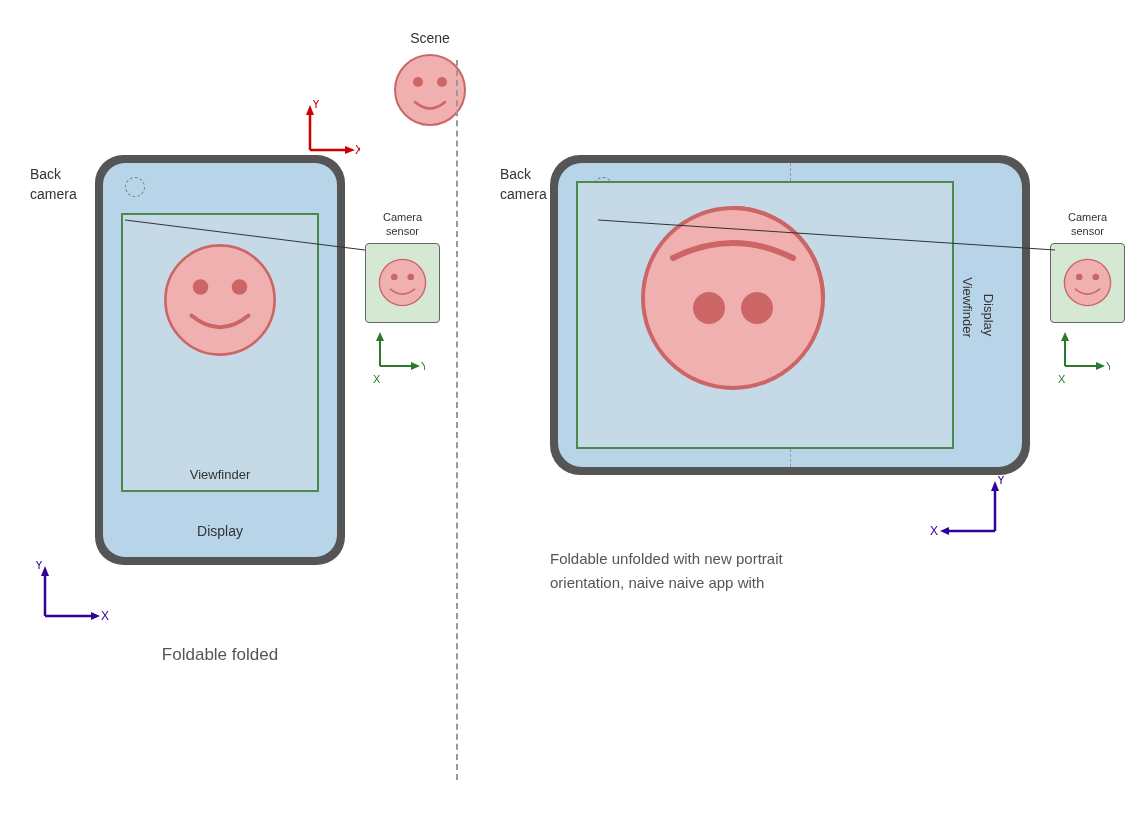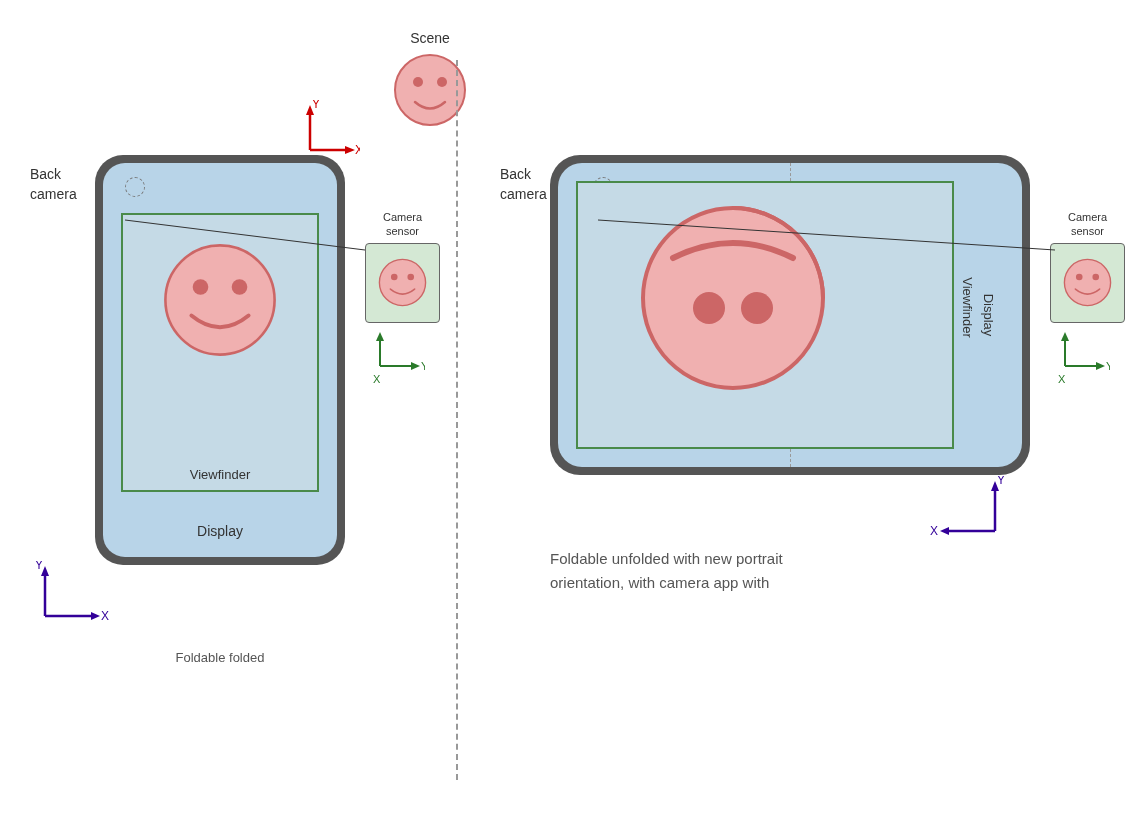--- a/index.html
+++ b/index.html
@@ -153,21 +153,21 @@
         <line x1="15" y1="55" x2="15" y2="10" stroke="#330099" stroke-width="2.5"></line>
         <polygon points="15,5 11,15 19,15" fill="#330099"></polygon>
 
         <line x1="15" y1="55" x2="65" y2="55" stroke="#330099" stroke-width="2.5"></line>
         <polygon points="70,55 61,51 61,59" fill="#330099"></polygon>
         <text x="71" y="59" font-size="12" fill="#330099">X</text>
         <text x="5" y="8" font-size="12" fill="#330099">Y</text>
       </svg>
     </div>
 
-    <div style="position:absolute; bottom:-100px; left:65px; font-size:13px; color:#555; width:250px; text-align:center;">Foldable folded</div>
+    <div style="position:absolute; bottom:-100px; left:65px; font-size:17px; color:#555; width:250px; text-align:center;">Foldable folded</div>
   </div>
 
   <div style="position:absolute; top:155px; left:490px;">
 
     <div style="position:absolute; top:10px; left:10px; font-size:14px; color:#333; line-height:1.4;">
       <span>Back</span><br>
       <span>camera</span>
     </div>
 
     <div style="position:relative; left:60px; top:0px;">
@@ -240,17 +240,17 @@
           <line x1="70" y1="55" x2="70" y2="10" stroke="#330099" stroke-width="2.5"></line>
           <polygon points="70,5 66,15 74,15" fill="#330099"></polygon>
           <text x="5" y="59" font-size="12" fill="#330099">X</text>
           <text x="72" y="8" font-size="12" fill="#330099">Y</text>
         </svg>
       </div>
     </div>
 
     <div style="position:absolute; bottom:-120px; left:60px; font-size:15px; color:#555; line-height:1.6;">
       <div>Foldable unfolded with new portrait</div>
-      <div>orientation, with camera app with</div>
+      <div>orientation, naive naive app with</div>
     </div>
   </div>
 
 </div>
 
 </body></html>

